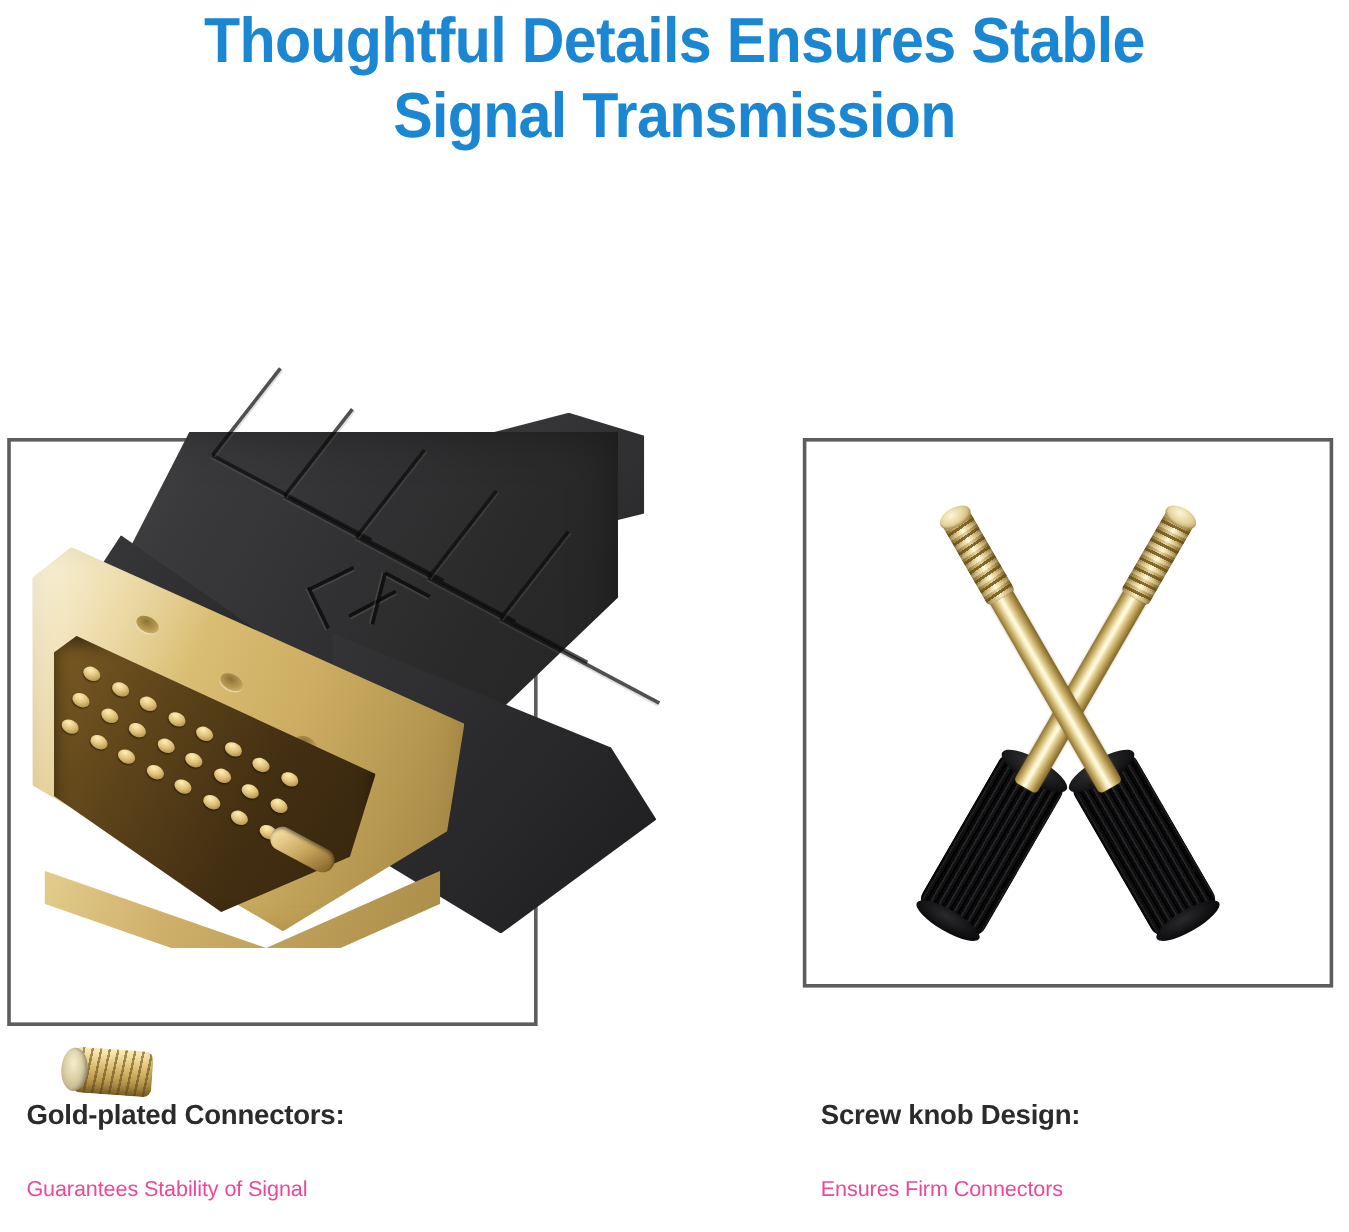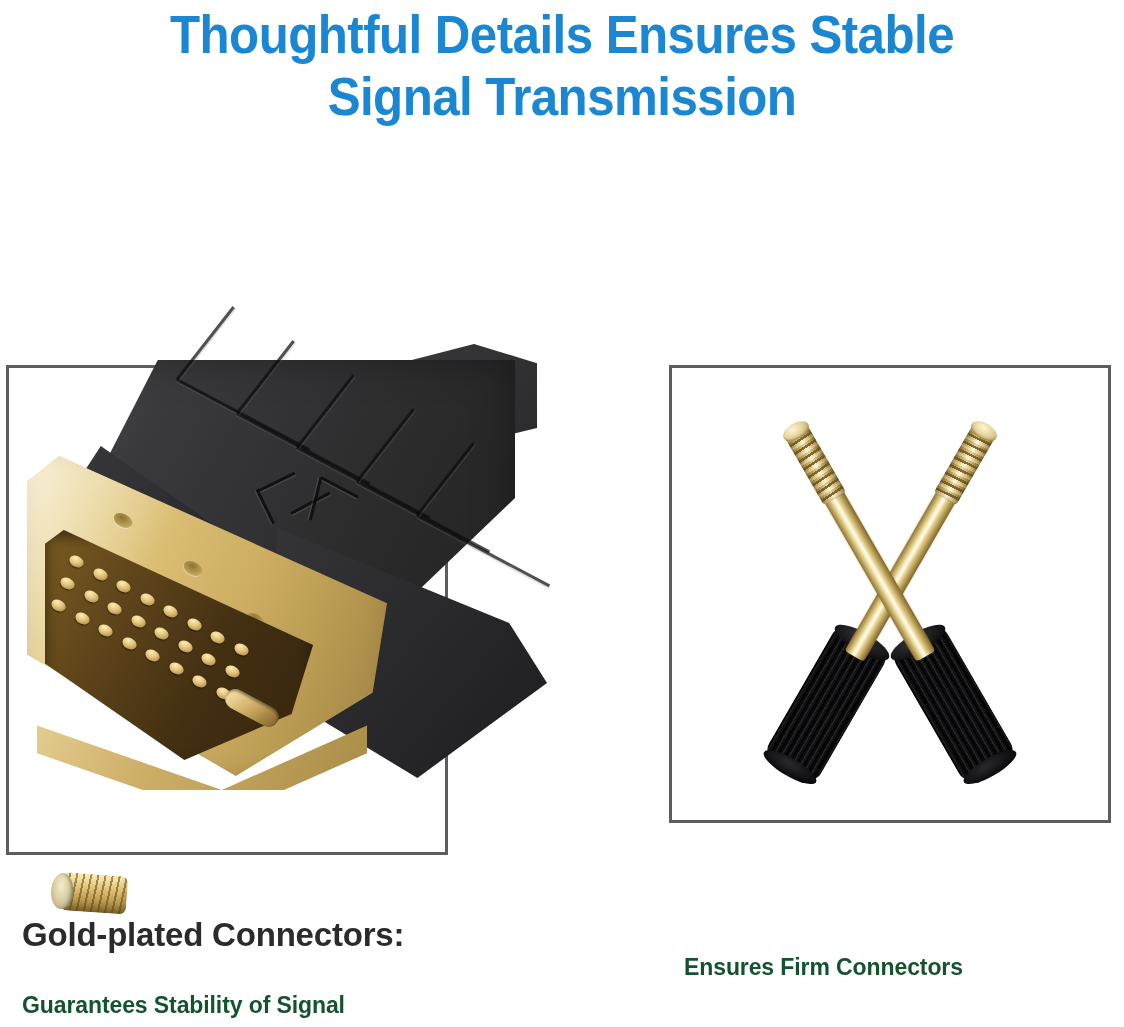--- a/index.html
+++ b/index.html
@@ -233,26 +233,26 @@
     position:absolute; left:-1px; top:246px;
     width:62px; height:20px; border-radius:50%;
     background:radial-gradient(ellipse at 45% 30%,#343438 0%,#161618 60%,#000 100%);
   }
 
   
   .cap-block { position:absolute; }
   .cap-left  { left:22px;  top:916px; }
   .cap-right { left:684px; top:916px; }
   .cap-title {
-    font-size:33px; font-weight:bold; color:#2b2b2b;
+    font-size:23px; font-weight:bold; color:#2b2b2b;
     letter-spacing:-0.2px; white-space:nowrap;
   }
   .cap-sub {
     margin-top:38px;
-    font-size:23px; font-weight:bold; color:#14532d;
+    font-size:18px; font-weight:normal; color:#ec4899;
     letter-spacing:-0.1px; white-space:nowrap;
   }
 </style>
 </head>
 <body>
 
 <div class="headline">Thoughtful Details Ensures Stable
 Signal Transmission</div>
 
 <div class="panel panel-left">
@@ -356,14 +356,15 @@
 
   </div>
 </div>
 
 <div class="cap-block cap-left">
   <div class="cap-title">Gold-plated Connectors:</div>
   <div class="cap-sub">Guarantees Stability of Signal</div>
 </div>
 
 <div class="cap-block cap-right">
+  <div class="cap-title">Screw knob Design:</div>
   <div class="cap-sub">Ensures Firm Connectors</div>
 </div>
 
 </body></html>

